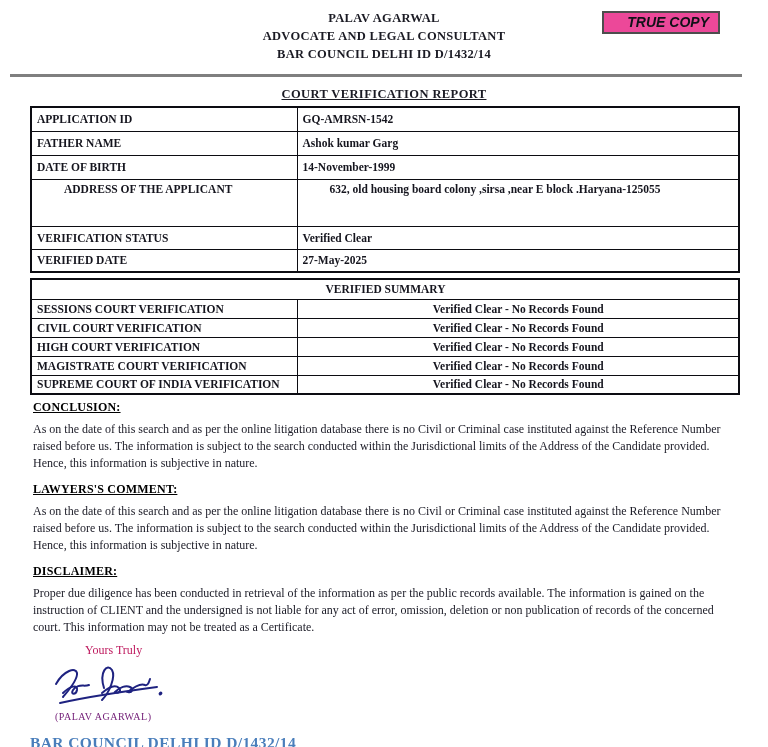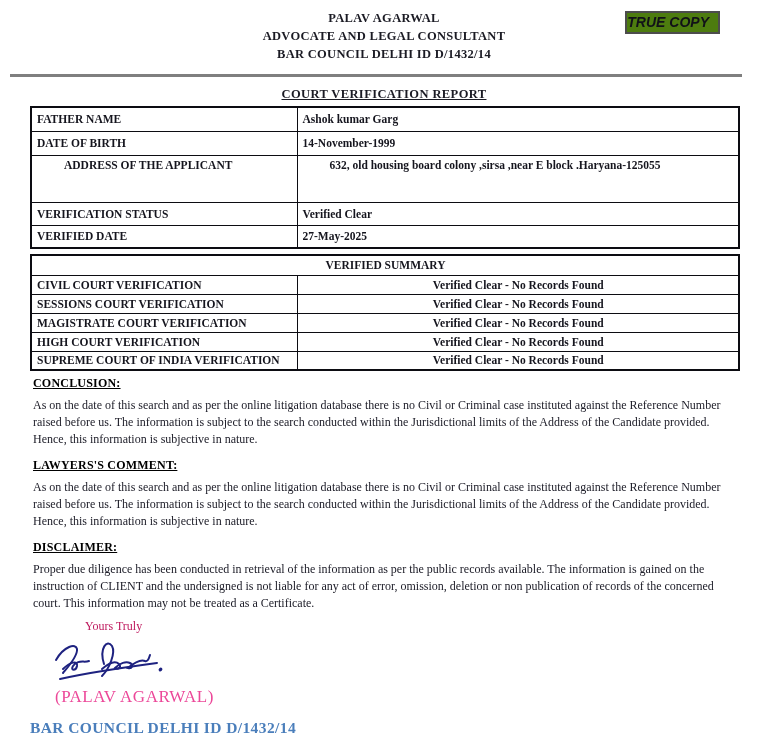--- a/index.html
+++ b/index.html
@@ -12,22 +12,22 @@
   .page { width: 768px; height: 710px; position: relative; }
 
   
   .letterhead { padding-top: 9px; text-align: center; }
   .letterhead div {
     font-weight: bold; font-size: 12.5px; line-height: 18px; letter-spacing: 0.3px;
     color: #1b1b24;
   }
   .stamp {
     position: absolute; top: 11px; right: 48px;
-    border: 2px solid #4d4d4d; background: #4d7c0f;
-    padding: 1px 9px 2px 0;
+    border: 2px solid #4d4d4d; background: #ec4899;
+    padding: 1px 9px 2px 23px;
     font-family: "Liberation Sans", sans-serif;
     font-style: italic; font-weight: bold; font-size: 14px; color: #111118;
   }
   .rule {
     margin: 11px 26px 0 10px; height: 3px; background: #7f7f7f; border: none;
   }
   .report-title-wrap { text-align: center; margin-top: 7px; }
   .report-title {
     display: inline-block; font-weight: bold; font-size: 12.5px;
     text-decoration: underline; letter-spacing: 0.4px; color: #1b1b24;
@@ -65,21 +65,21 @@
     margin-top: 5px;
   }
   .section + .section .section-heading { margin-top: 10px; }
   .section-body {
     font-size: 12px; line-height: 17px; margin-top: 6px; color: #20202b;
   }
 
   
   .closing { margin: 7px 0 0 85px; font-size: 12px; color: #be185d; }
   .signature { margin: 2px 0 0 52px; display: block; }
-  .sig-name { margin: 1px 0 12px 55px; font-size: 17px; color: #ec4899; letter-spacing: 0.5px; }
+  .sig-name { margin: 1px 0 12px 55px; font-size: 10px; color: #701a75; letter-spacing: 0.5px; }
   .bar-line {
     margin: 1px 0 0 30px; font-size: 15.5px; font-weight: bold;
     color: #4a7ebb; letter-spacing: 0.4px;
   }
 </style>
 </head>
 <body>
 
 <div class="page">
 
@@ -96,20 +96,24 @@
   <div class="report-title-wrap">
     <span class="report-title">COURT VERIFICATION REPORT</span>
   </div>
 
   <table class="grid" id="applicant-table">
     <colgroup>
         <col class="c1">
         <col>
       </colgroup>
     <tbody>
+        <tr>
+      <td>APPLICATION ID</td>
+      <td>GQ-AMRSN-1542</td>
+    </tr>
     <tr>
       <td>FATHER NAME</td>
       <td>Ashok kumar Garg</td>
     </tr>
     <tr>
       <td>DATE OF BIRTH</td>
       <td>14-November-1999</td>
     </tr>
     <tr class="tall">
       <td>ADDRESS OF THE APPLICANT</td>
@@ -129,33 +133,33 @@
   <table class="grid" id="exec-table">
     <colgroup>
         <col class="c1">
         <col>
       </colgroup>
     <tbody>
         <tr class="hdr">
       <td colspan="2" class="center">VERIFIED SUMMARY</td>
     </tr>
     <tr>
+      <td>SESSIONS COURT VERIFICATION</td>
+      <td class="center">Verified Clear - No Records Found</td>
+    </tr>
+    <tr>
       <td>CIVIL COURT VERIFICATION</td>
       <td class="center">Verified Clear - No Records Found</td>
     </tr>
     <tr>
-      <td>SESSIONS COURT VERIFICATION</td>
+      <td>HIGH COURT VERIFICATION</td>
       <td class="center">Verified Clear - No Records Found</td>
     </tr>
     <tr>
       <td>MAGISTRATE COURT VERIFICATION</td>
-      <td class="center">Verified Clear - No Records Found</td>
-    </tr>
-    <tr>
-      <td>HIGH COURT VERIFICATION</td>
       <td class="center">Verified Clear - No Records Found</td>
     </tr>
     <tr>
       <td>SUPREME COURT OF INDIA VERIFICATION</td>
       <td class="center">Verified Clear - No Records Found</td>
     </tr>
   </tbody>
     </table>
 
   <div class="section">

